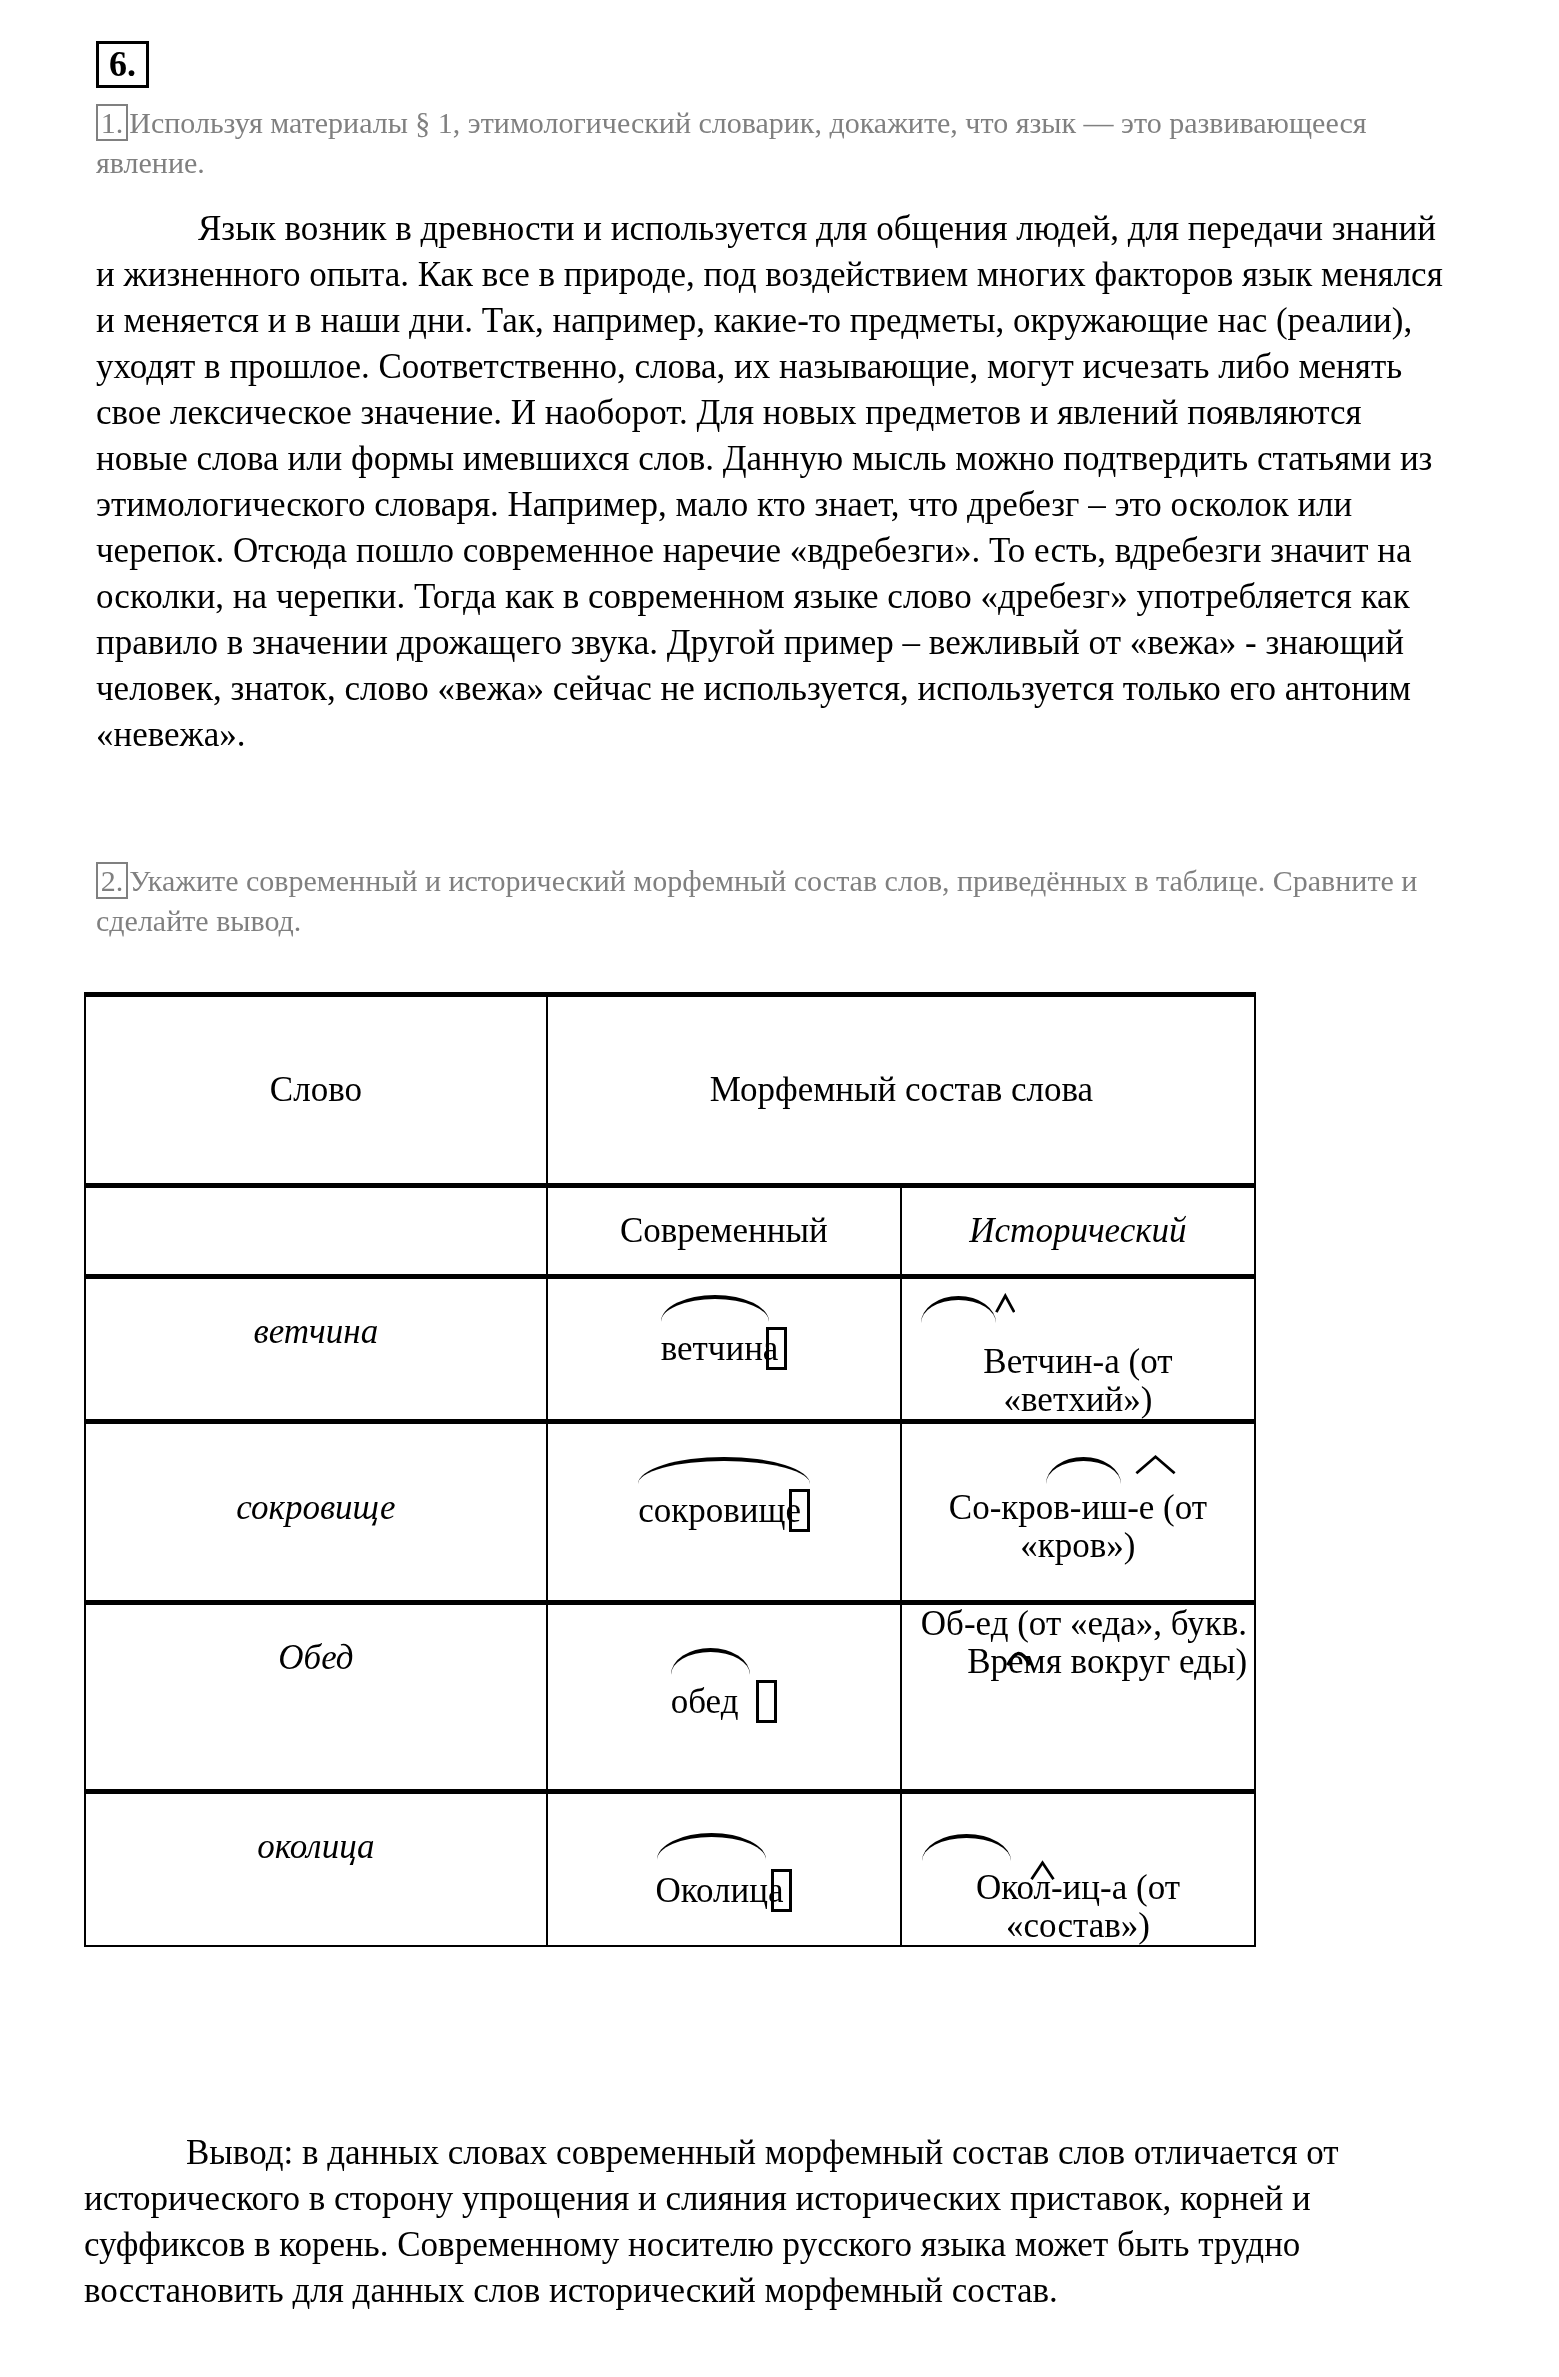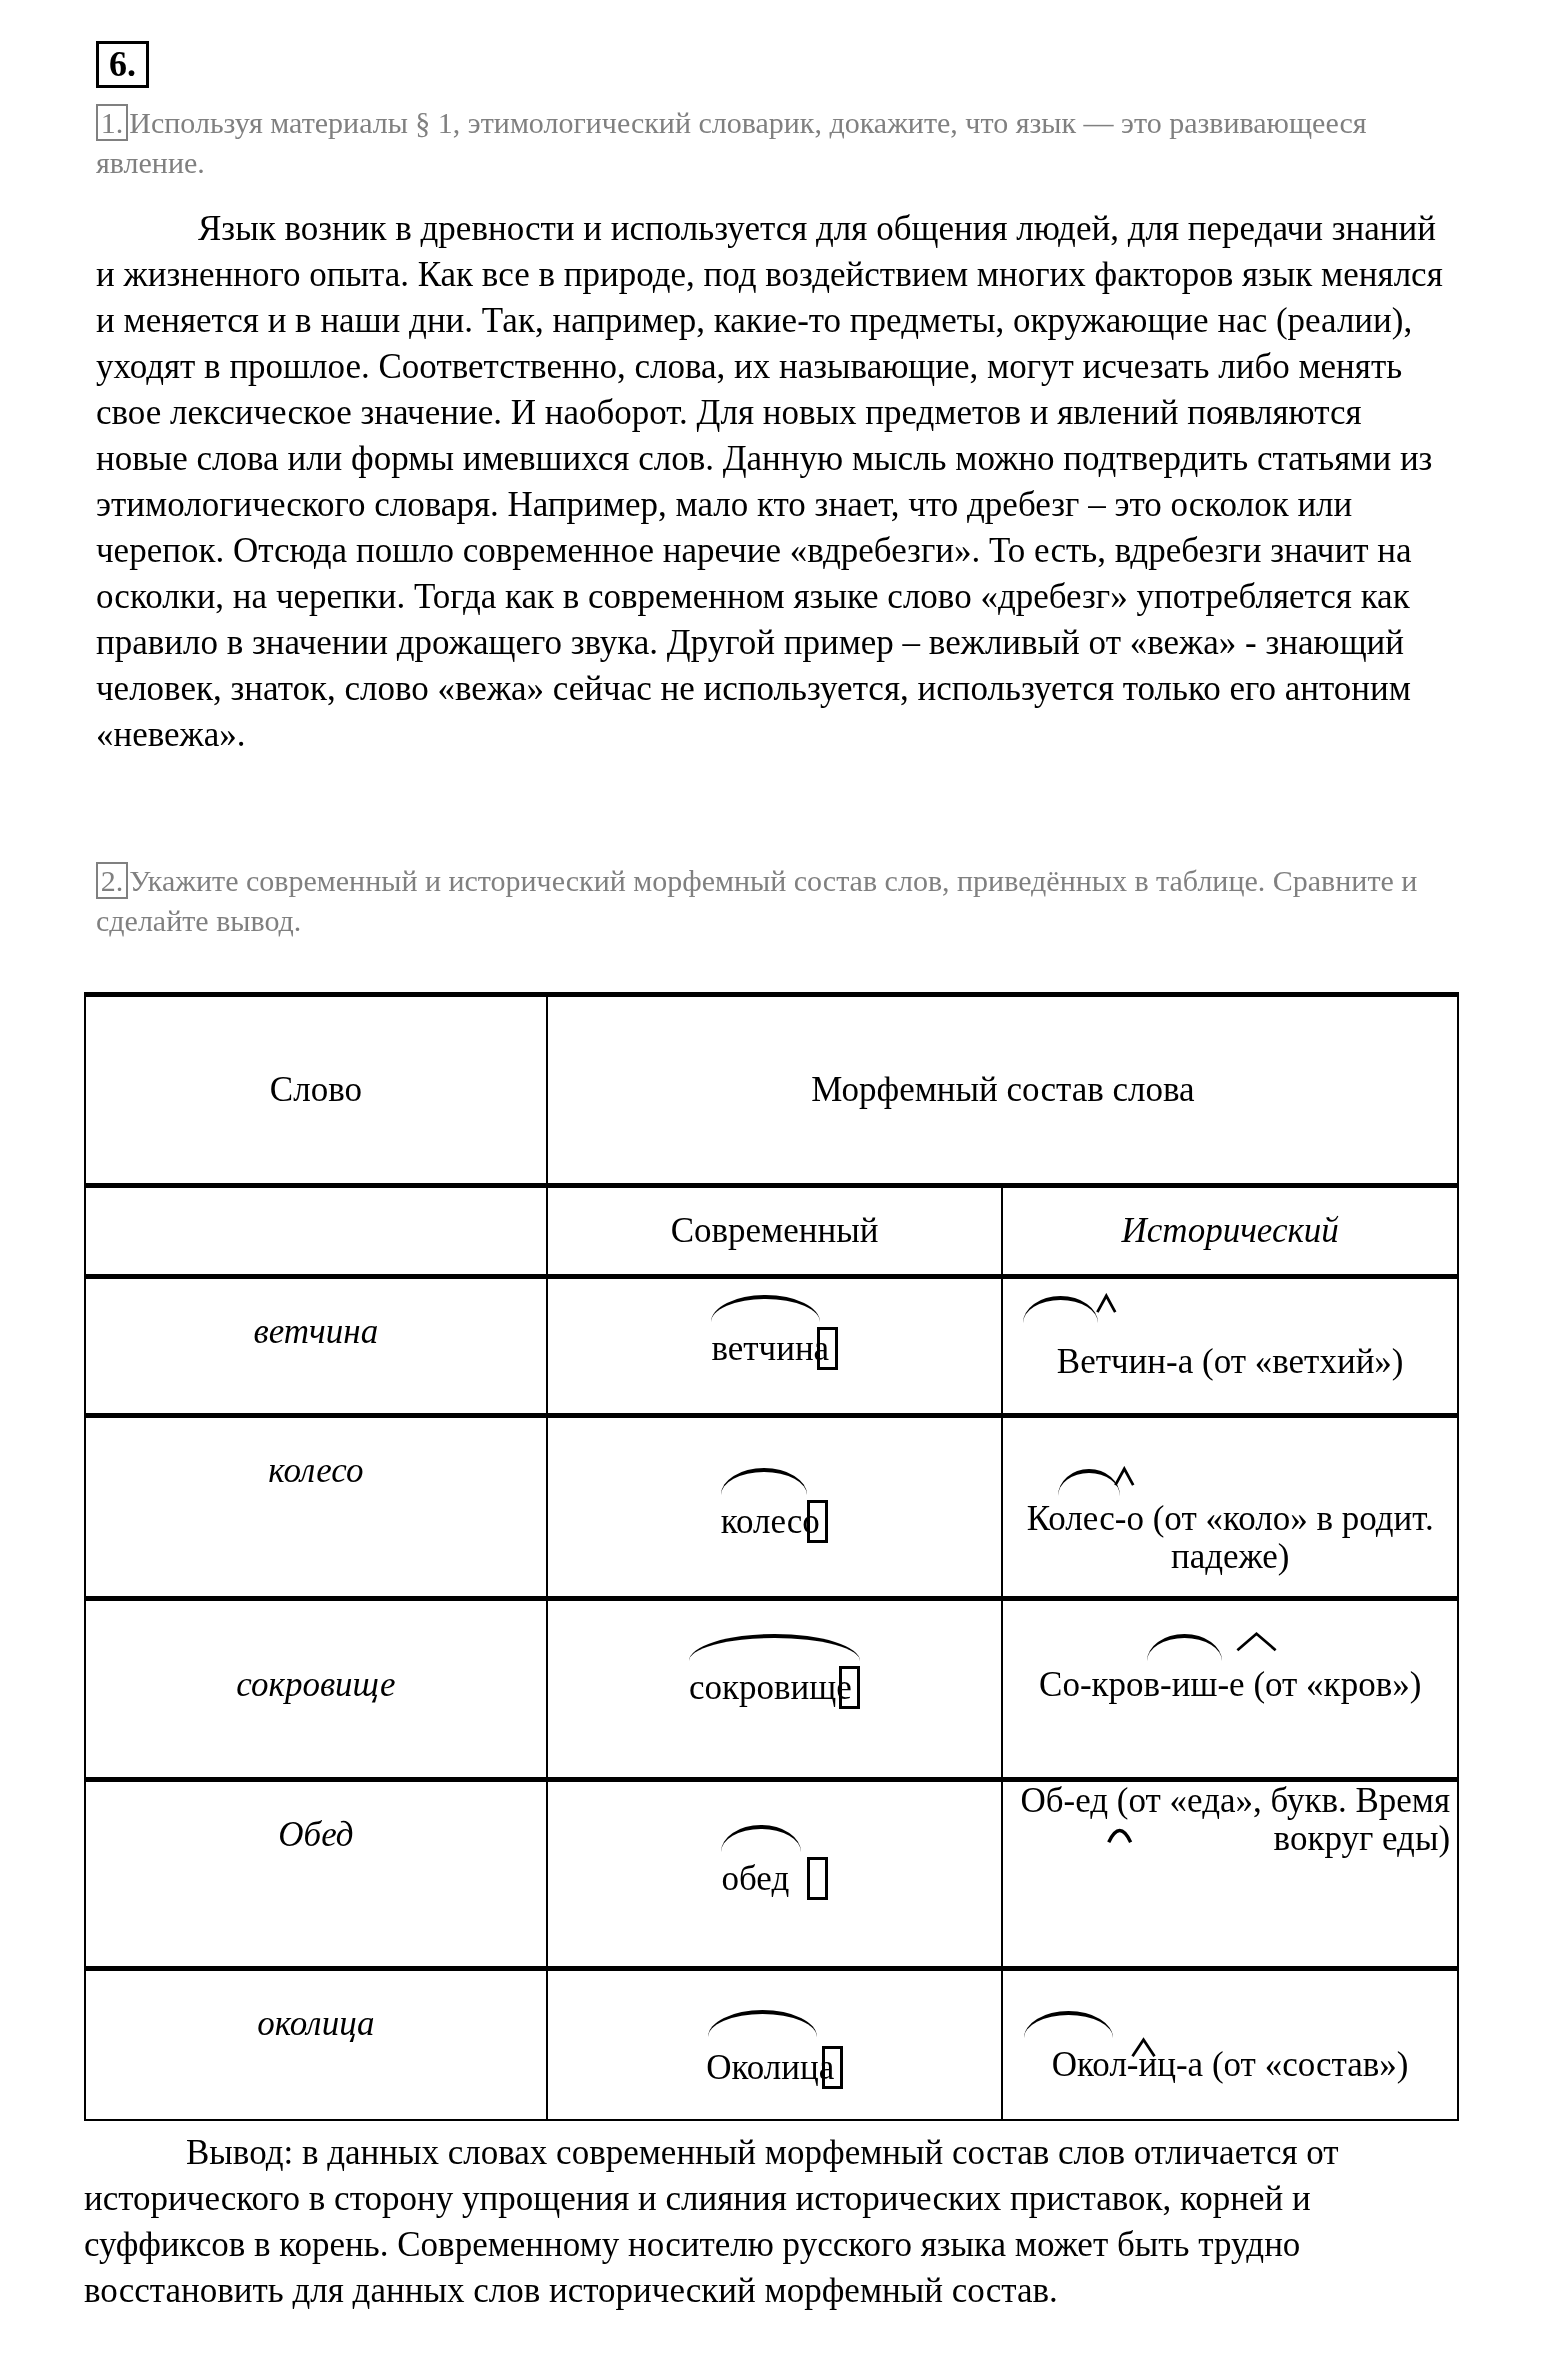--- a/index.html
+++ b/index.html
@@ -5,21 +5,21 @@
   html, body { margin: 0; padding: 0; background: #ffffff; }
   body { width: 1560px; height: 2377px; position: relative; overflow: hidden;
          font-family: "Liberation Serif", "DejaVu Serif", serif; color: #000; }
   .abs { position: absolute; }
   .num-box { left: 96px; top: 41px; width: 47px; height: 41px; border: 3.4px solid #000;
              font-weight: bold; font-size: 36px; line-height: 41px; text-align: center; }
   .task { left: 96px; color: #808080; font-size: 30px; line-height: 40px; width: 1345px; }
   .task-num { display: inline-block; border: 2.7px solid #808080; padding: 0 2.7px; line-height: 33px; margin-right: 1.4px; }
   .para { left: 96px; width: 1359px; font-size: 35px; line-height: 46px; text-align: left; }
   .para .first { display: inline-block; width: 102px; }
-  table.morph { position: absolute; left: 84px; top: 992px; width: 1375px; border-collapse: collapse; table-layout: fixed; border-radius: 21px; }
+  table.morph { position: absolute; left: 84px; top: 992px; width: 1172px; border-collapse: collapse; table-layout: fixed; border-radius: 21px; }
   table.morph td { border: 2.1px solid #000; text-align: center; vertical-align: top; font-size: 35px; line-height: 38px; padding: 0 6.9px; position: relative; }
   table.morph tr.rowline td { border-top-width: 5.5px; }
   .c1 { width: 446px; } .c2 { width: 450px; } .c3 { width: 449px; font-style: italic; }
   .word { font-style: italic; padding-top: 34px; display: block; }
   .morph-text { display: inline-block; position: relative; }
   .arc { position: absolute; border-top: 4.1px solid #000; border-radius: 50% 50% 0 0 / 100% 100% 0 0; height: 23px; }
   .caret { position: absolute; width: 20.6px; height: 20.6px; }
   .ending-box { display: inline-block; width: 15px; height: 37px; border: 3.4px solid #000; vertical-align: -9.6px; margin-left: -12.4px; }
   .conclusion { left: 84px; width: 1365px; top: 2130px; font-size: 35px; line-height: 46px; }
   .conclusion .first { display: inline-block; width: 102px; }
@@ -67,40 +67,20 @@
       <div style="padding-top:64px; position:relative;">
         <span class="arc" style="left:12.4px; top:16.5px; width:75px;"></span>
         <svg class="caret" style="left:86px; top:13.7px;" viewBox="0 0 30 30">
               <polyline points="2,28 15,4 28,28" fill="none" stroke="#000" stroke-width="4"></polyline>
             </svg>
         <span>Ветчин-а (от «ветхий»)</span>
       </div>
     </td>
   </tr>
 
-  <tr class="rowline" style="height:183px;">
-    <td>
-          <span class="word">колесо</span>
-        </td>
-    <td>
-      <div style="padding-top:82px;"><span class="morph-text">
-        <span class="arc" style="left:0; top:-32px; width:80%;"></span>
-        <span>колесо</span><span class="ending-box"></span>
-      </span></div>
-    </td>
-    <td>
-      <div style="padding-top:82px; position:relative;">
-        <span class="arc" style="left:48px; top:51px; width:62px;"></span>
-        <svg class="caret" style="left:104px; top:48px;" viewBox="0 0 30 30">
-              <polyline points="2,28 15,4 28,28" fill="none" stroke="#000" stroke-width="4"></polyline>
-            </svg>
-        <span>Колес-о (от «коло» в родит. падеже)</span>
-      </div>
-    </td>
-  </tr>
 
   <tr class="rowline" style="height:181px;">
     <td>
           <span class="word" style="padding-top:65px;">сокровище</span>
         </td>
     <td>
       <div style="padding-top:65px;"><span class="morph-text">
         <span class="arc" style="left:0; top:-32px; width:100%;"></span>
         <span>сокровище</span><span class="ending-box"></span>
       </span></div>

